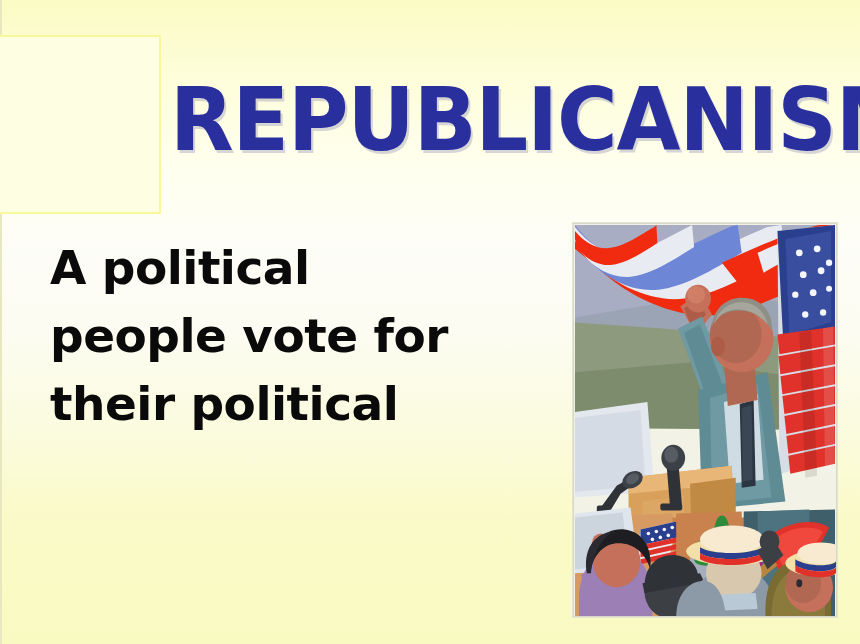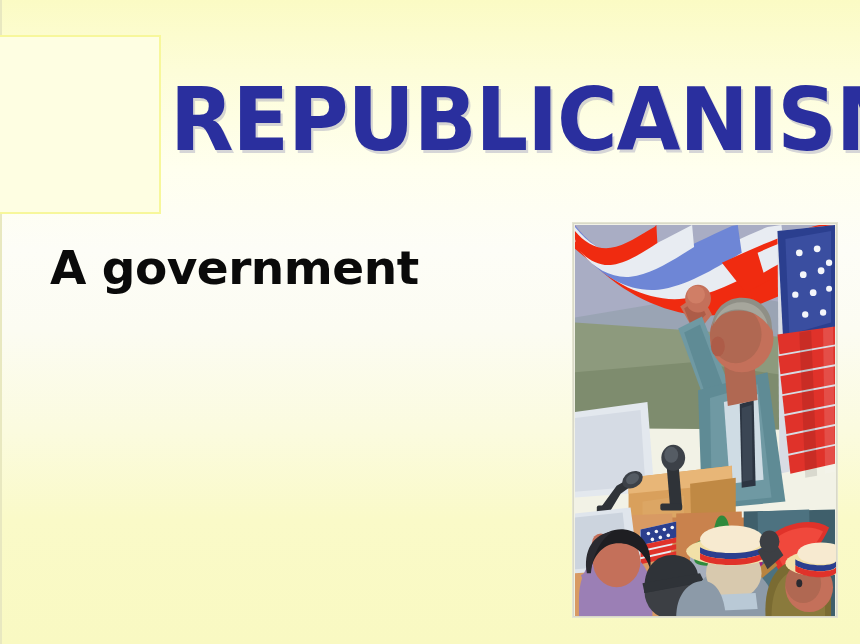--- a/index.html
+++ b/index.html
@@ -107,21 +107,23 @@
 
 <div id="slide">
 
   <div id="slide-edge-left"></div>
 
   <div id="deco-box"></div>
 
   <div id="title">REPUBLICANISM</div>
 
   <div id="body-text">
-    <div class="body-line">A government</div>
+    <div class="body-line">A political</div>
+    <div class="body-line">people vote for</div>
+    <div class="body-line">their political</div>
   </div>
 
   <div id="clipart">
     <svg viewBox="0 0 266 396" preserveAspectRatio="none">
 
       <rect x="0" y="0" width="266" height="396" fill="#f2f2e6"></rect>
 
       <rect x="2" y="2" width="262" height="150" fill="#a9adc4"></rect>
       <polygon points="2,95 150,70 264,88 264,152 2,152" fill="#9aa4b4"></polygon>
 

